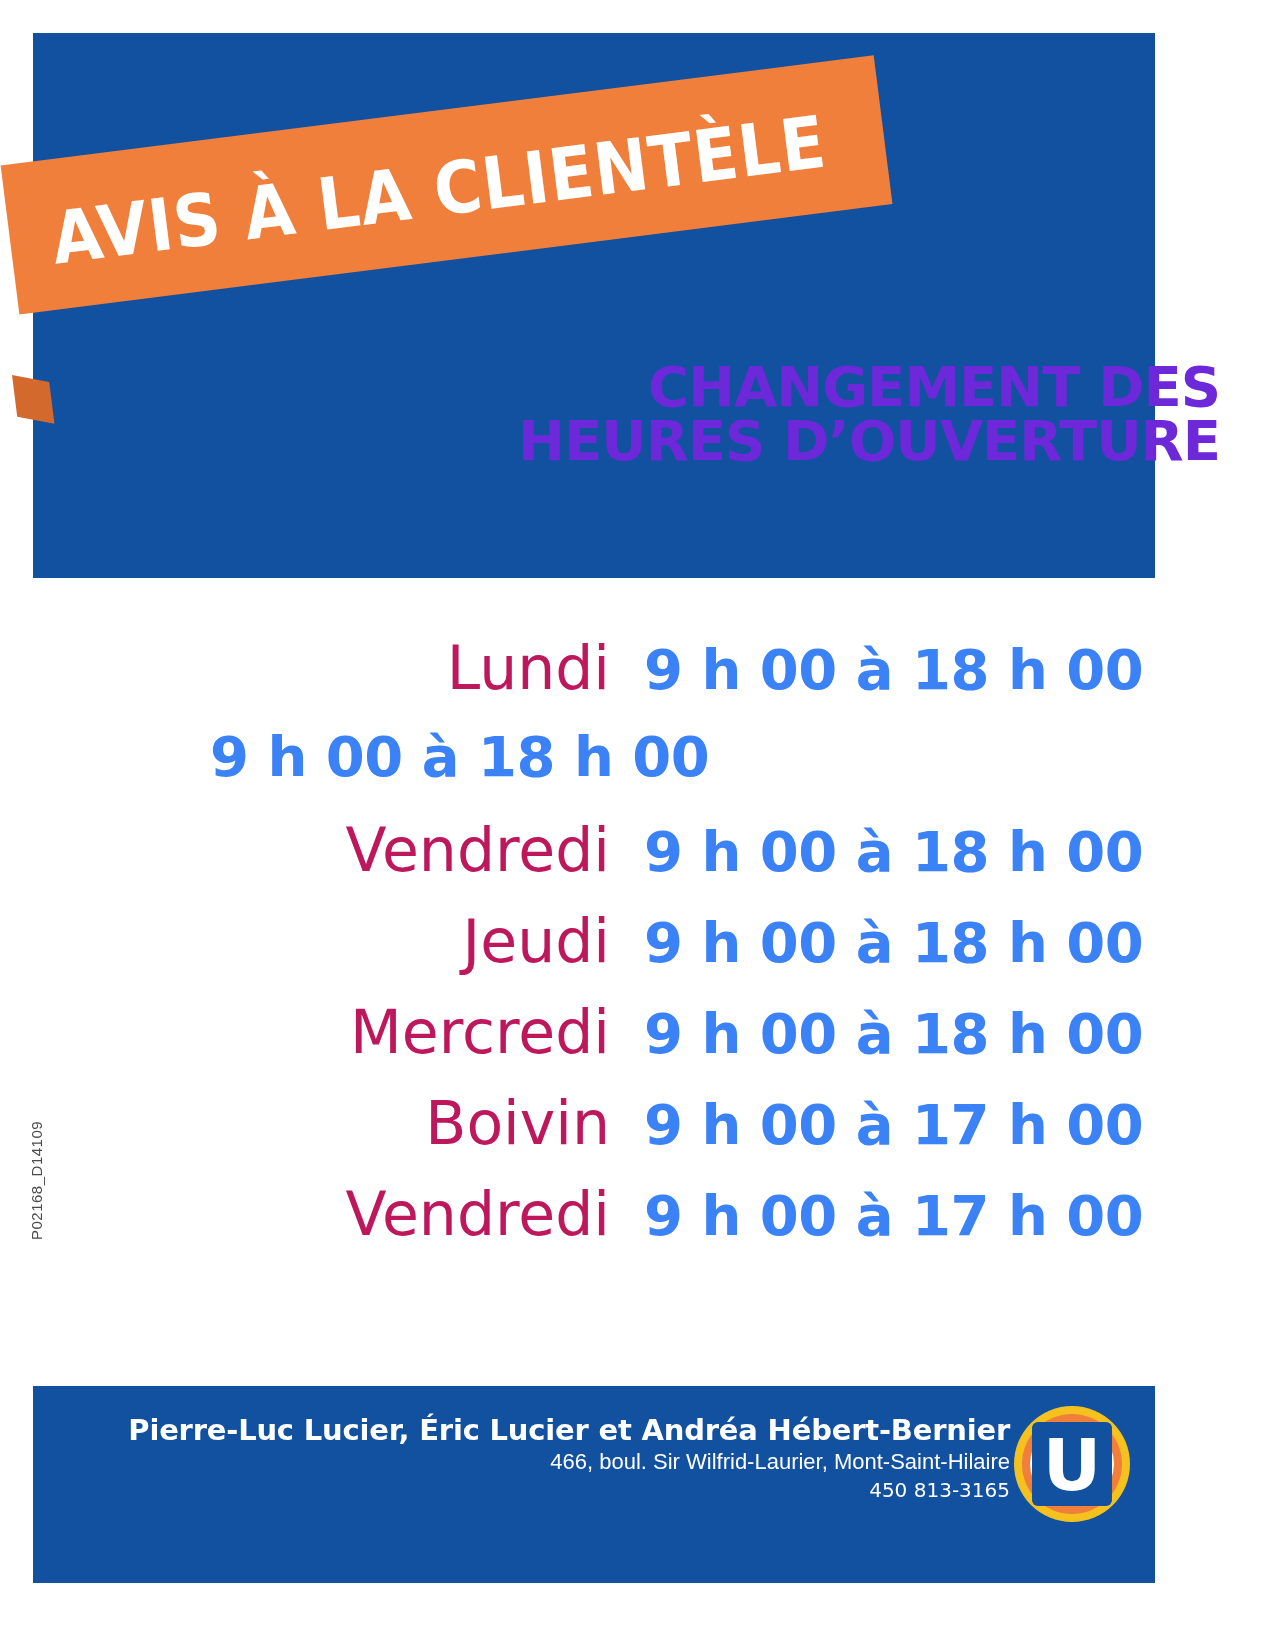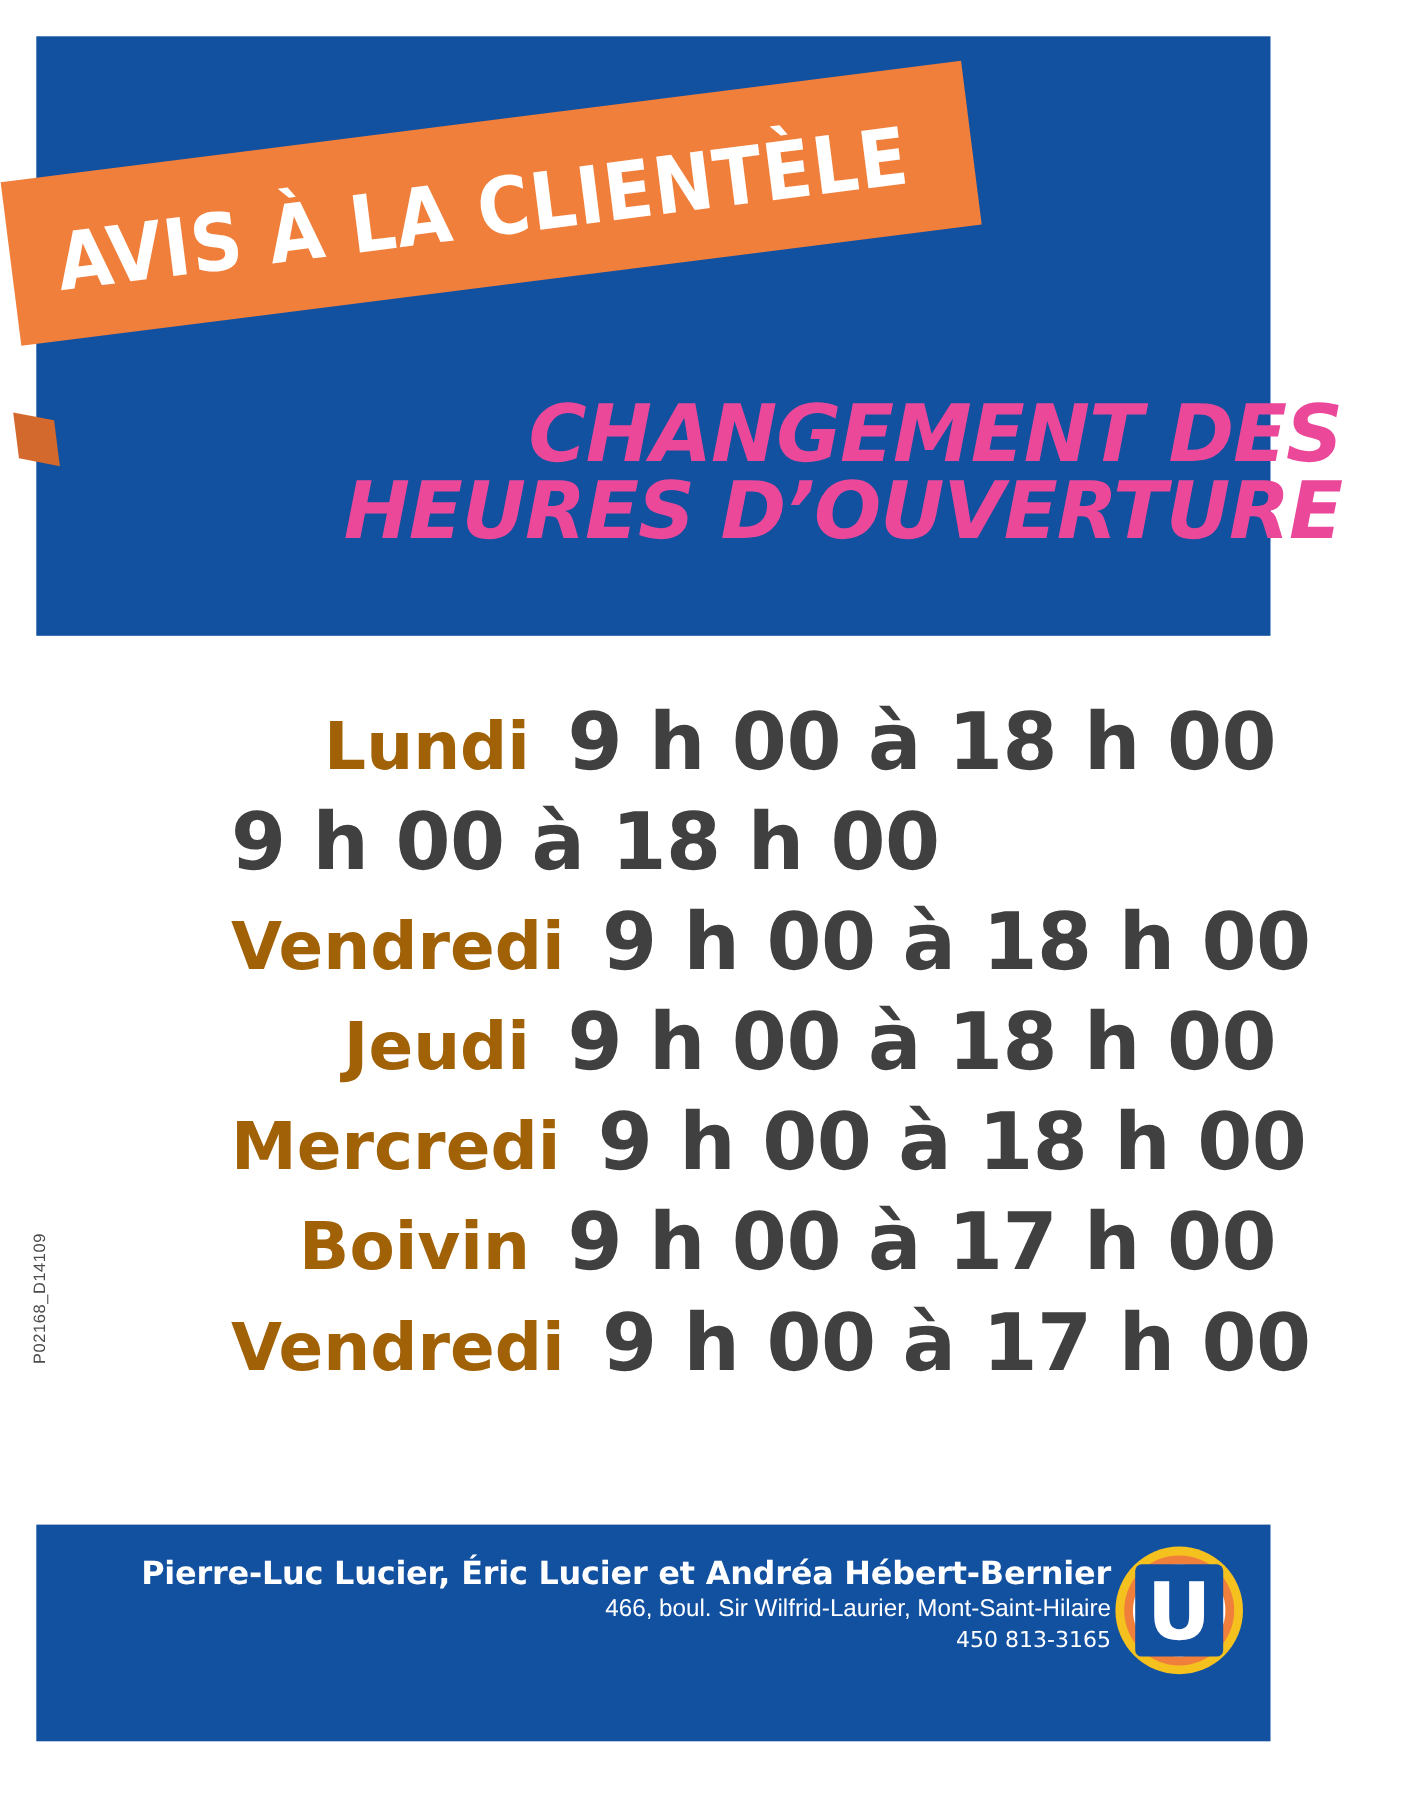--- a/index.html
+++ b/index.html
@@ -81,27 +81,26 @@
     white-space: nowrap;
   }
 
   
   .title {
     position: absolute;
     right: 55px;
     top: 360px;
     width: 1000px;
     text-align: right;
-    color: #ec4899;
-    font-family: "DejaVu Sans", sans-serif;
-    font-weight: bold;
-    font-size: 72px;
+    color: #6d28d9;
+    font-family: "DejaVu Sans", sans-serif;
+    font-weight: bold;
+    font-size: 56px;
     line-height: 0.97;
     letter-spacing: -1px;
-    font-style: italic;
   }
   .title .line {
     display: block;
     white-space: nowrap;
   }
 
   
   .hours {
     position: absolute;
     left: 210px;
@@ -111,32 +110,32 @@
   .hours-row {
     display: flex;
     align-items: baseline;
     justify-content: flex-start;
     height: 91px;
   }
   .day {
     width: 400px;
     text-align: right;
     padding-right: 34px;
-    color: #a16207;
+    color: #be185d;
     font-family: "DejaVu Sans", sans-serif;
     font-size: 60px;
-    font-weight: bold;
+    font-weight: normal;
     line-height: 1;
     white-space: nowrap;
   }
   .time {
-    color: #404040;
-    font-family: "DejaVu Sans", sans-serif;
-    font-weight: bold;
-    font-size: 72px;
+    color: #3b82f6;
+    font-family: "DejaVu Sans", sans-serif;
+    font-weight: bold;
+    font-size: 56px;
     line-height: 1;
     white-space: nowrap;
     letter-spacing: -0.5px;
   }
 
   
   .side-code {
     position: absolute;
     left: 28px;
     top: 1240px;

